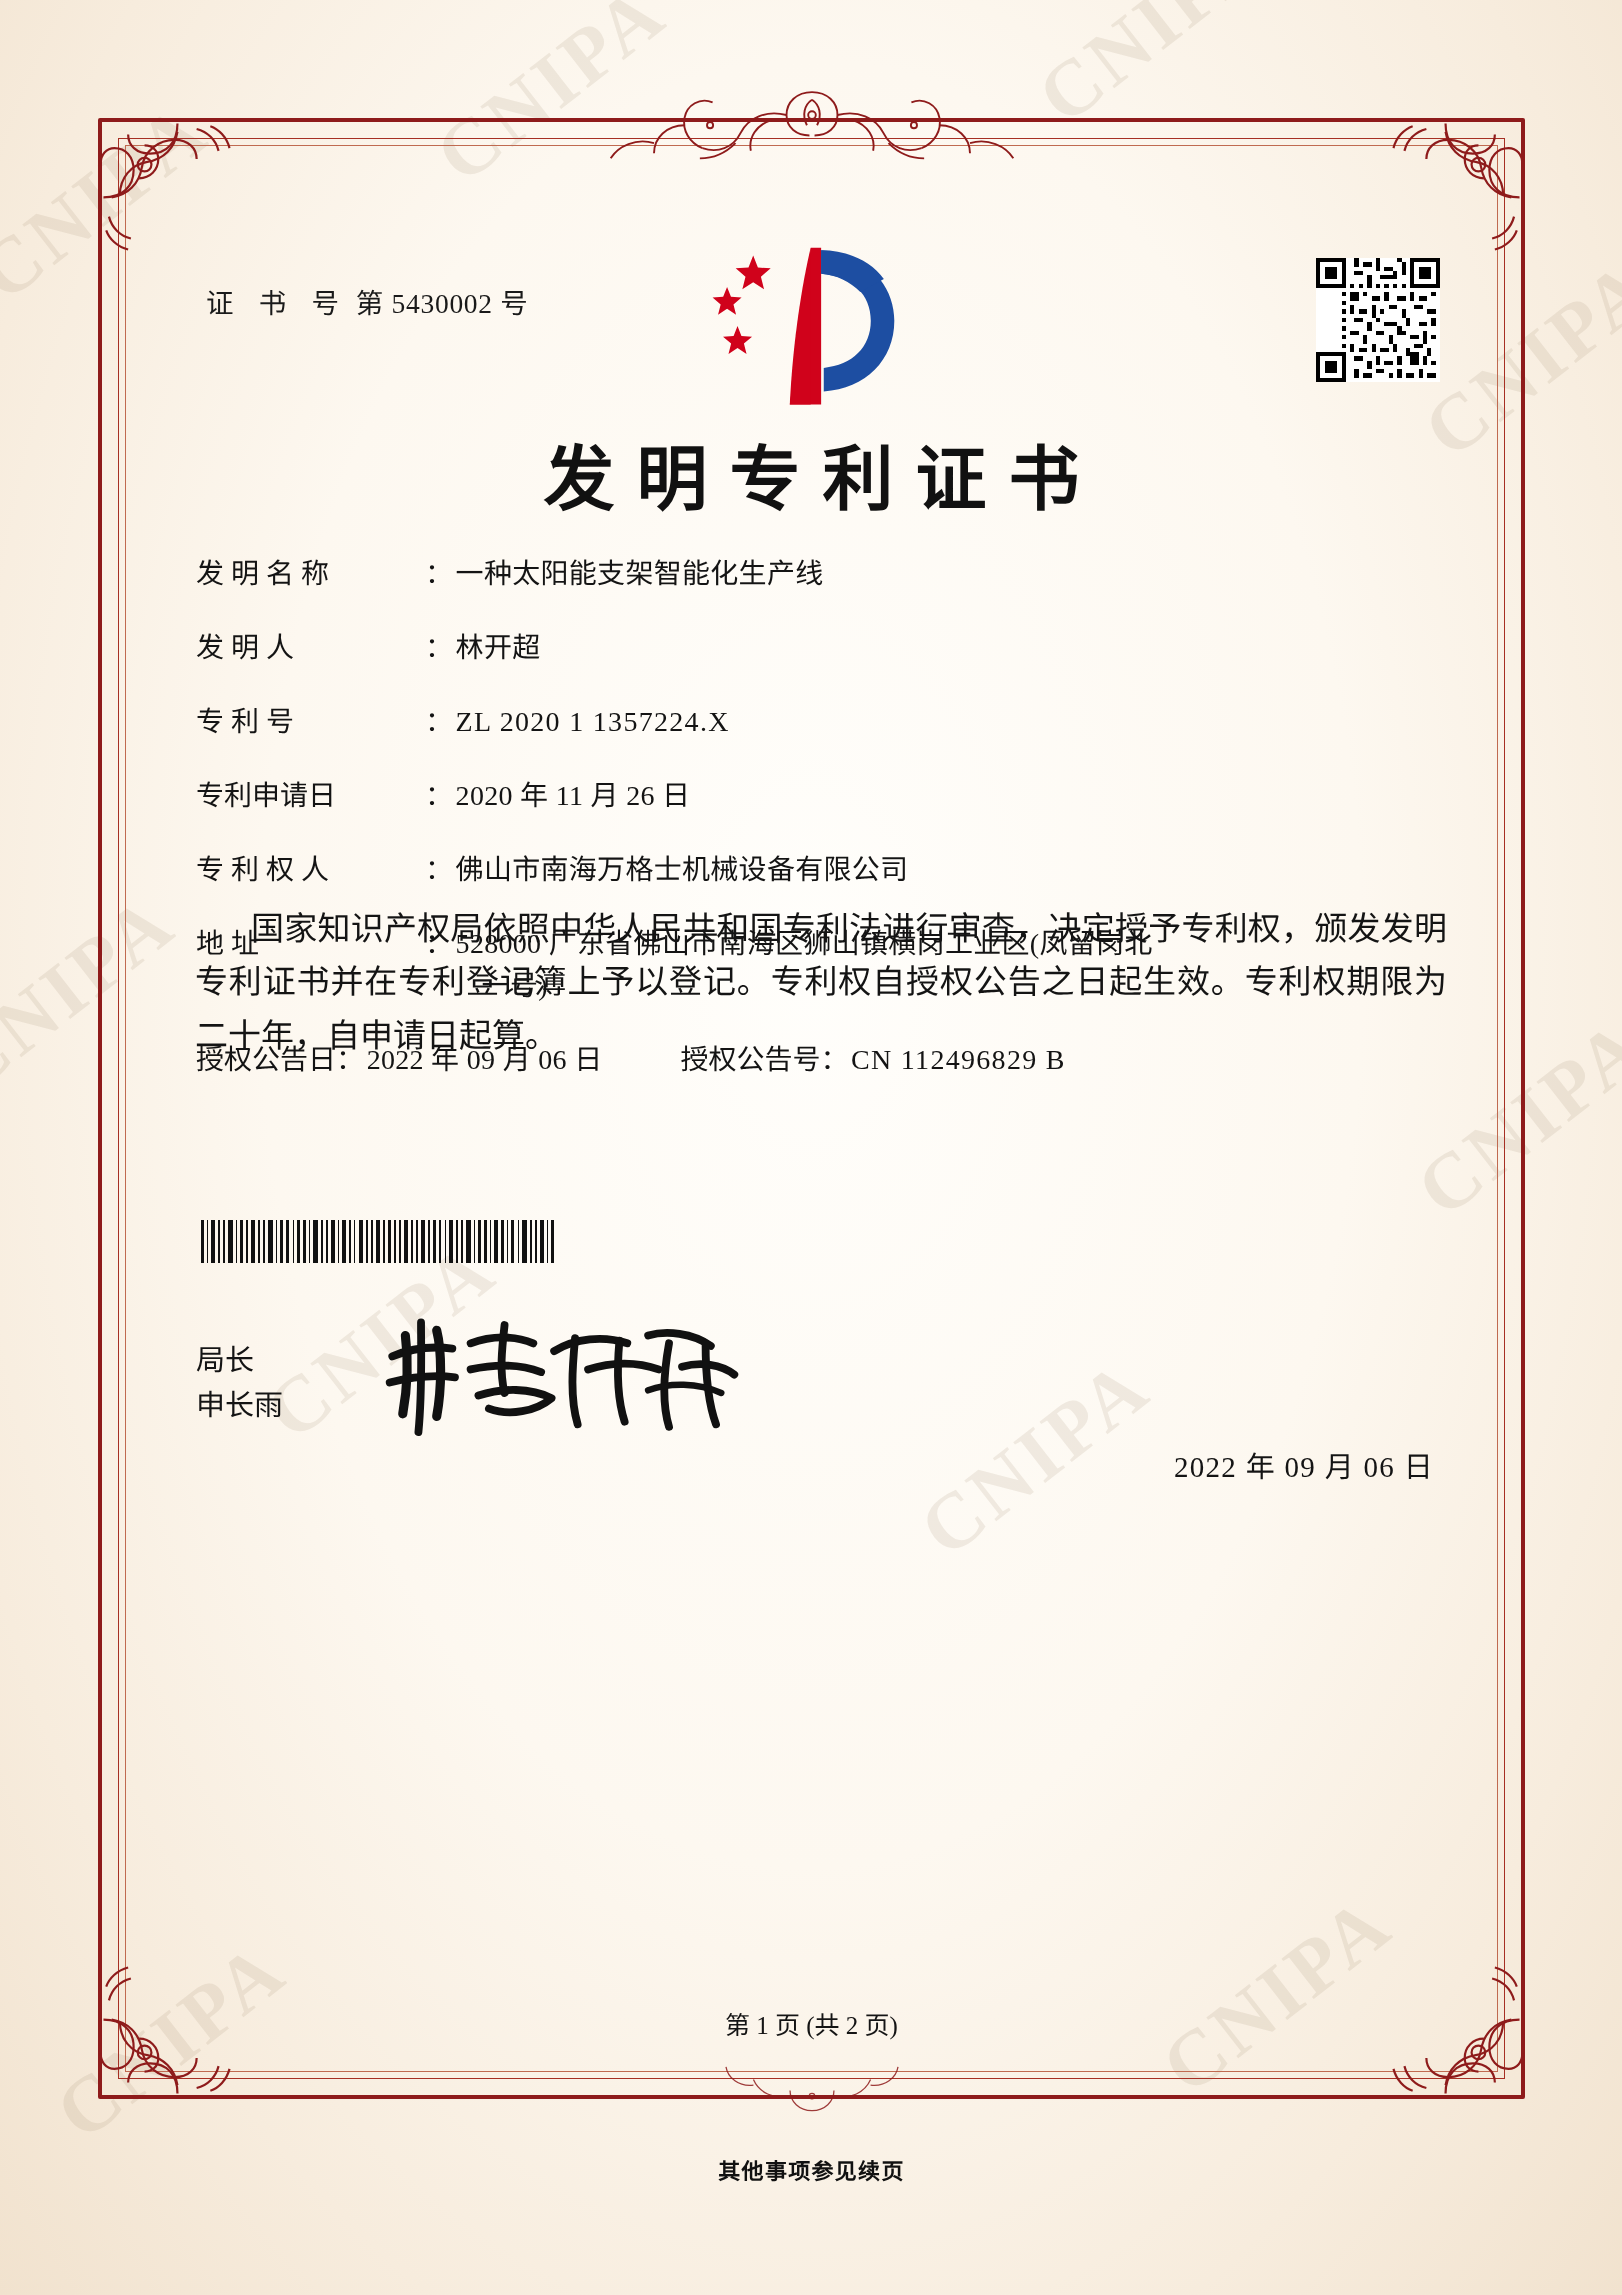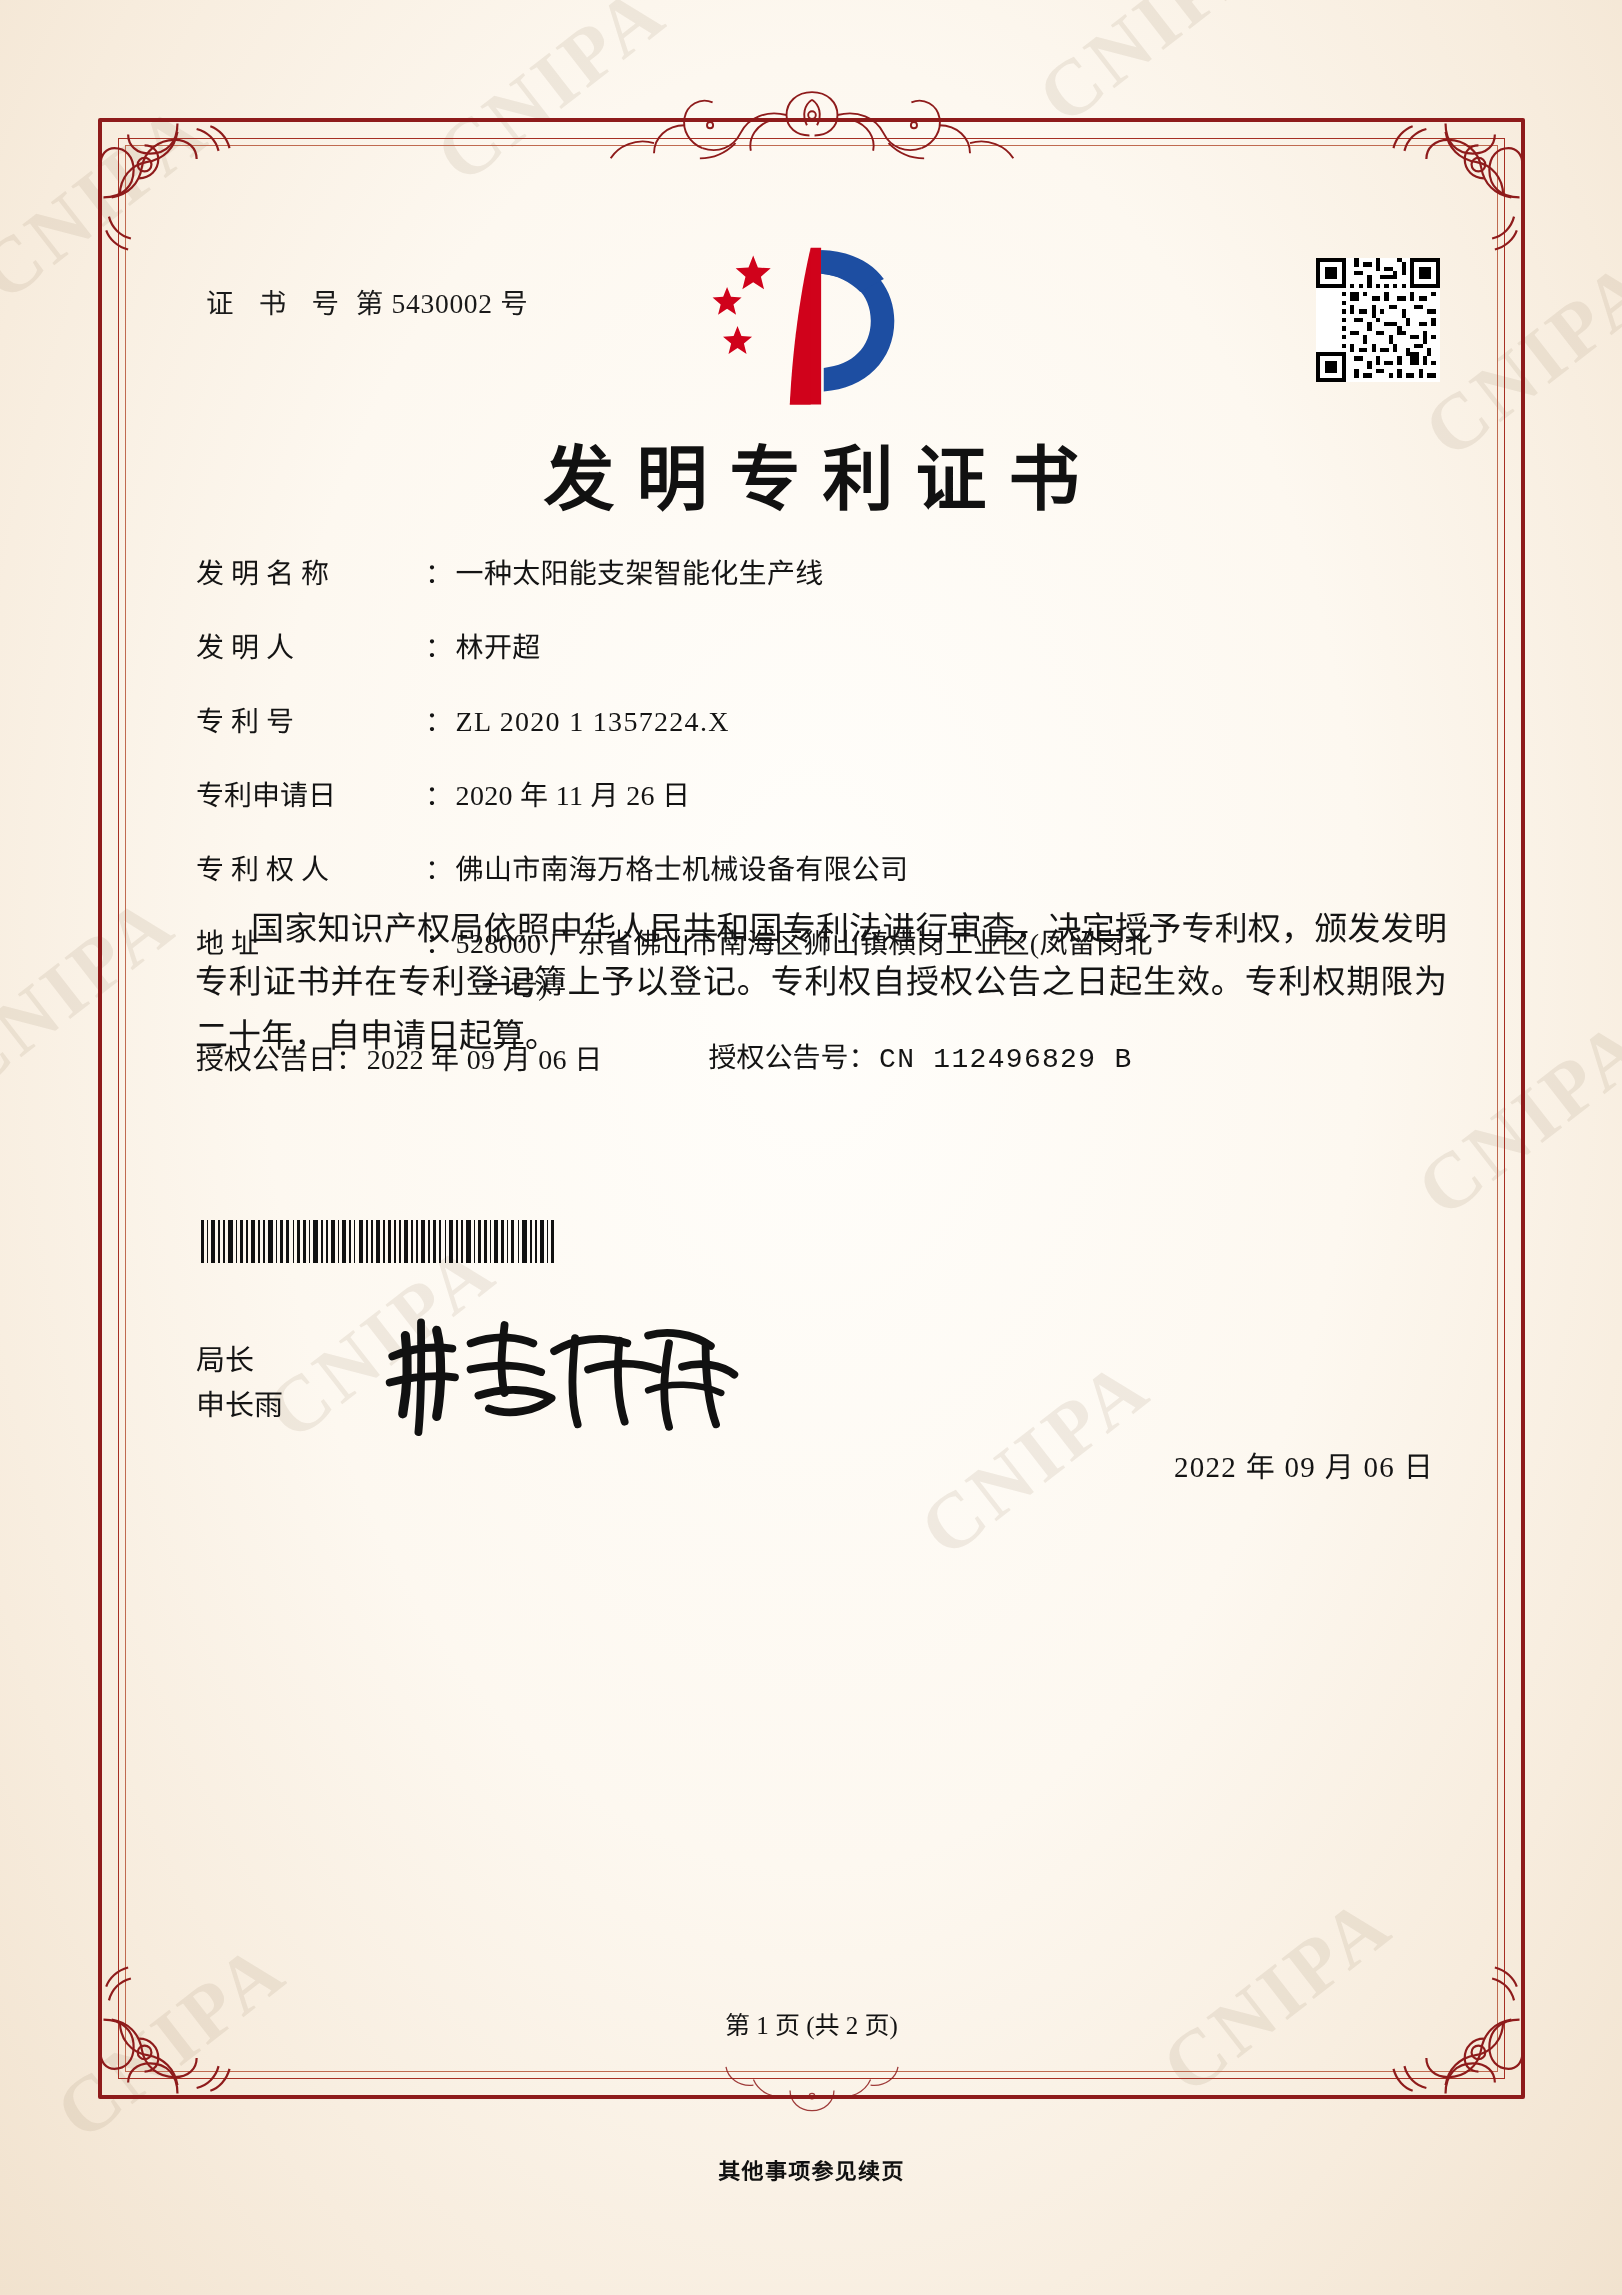--- a/index.html
+++ b/index.html
@@ -182,23 +182,22 @@
   .field-value.mono-sp { letter-spacing: 1.3px; }
   .field-value .indent2 {
     display: block;
     margin-left: 0;
   }
   .two-col {
     display: flex;
     align-items: flex-start;
   }
   .two-col .col2 {
-    margin-left: 106px;
+    margin-left: 78px;
     display: flex;
-    font-family: Liberation Mono, monospace;
   }
   .two-col .col2 .lbl {
     letter-spacing: 0;
   }
 
   .paragraphs {
     position: absolute;
     left: 58px;
     right: 39px;
     top: 743px;

